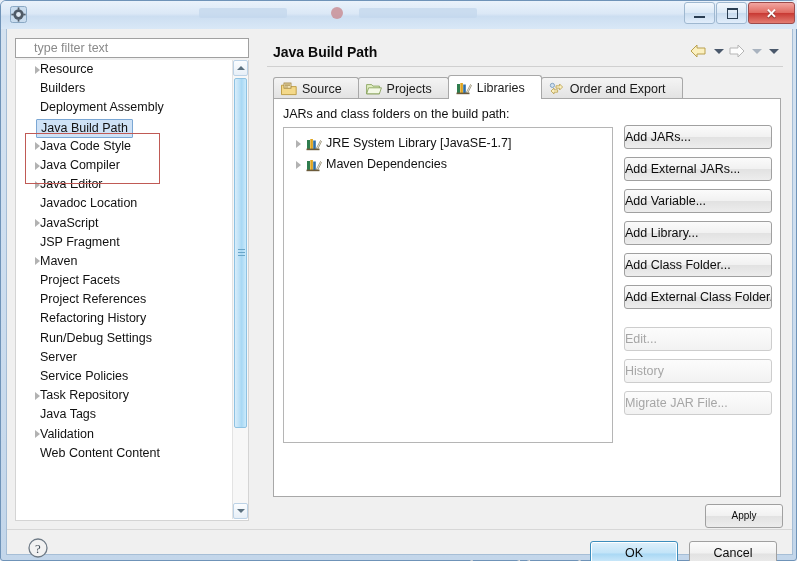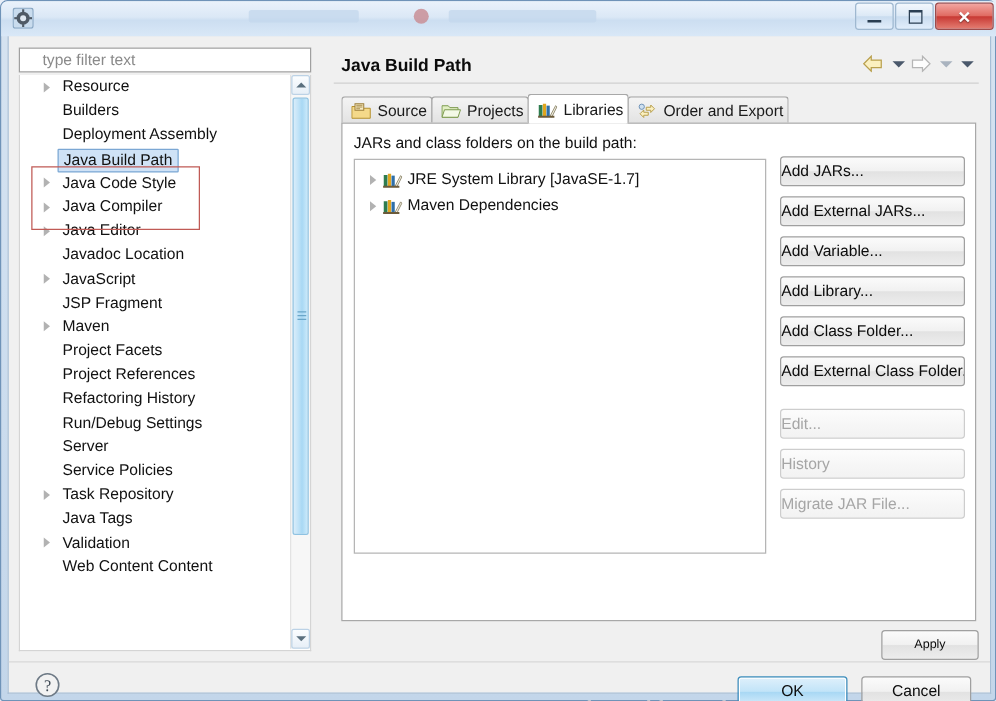--- a/index.html
+++ b/index.html
@@ -175,21 +175,21 @@
     left: 0; top: 0;
     width: 218px;
   }
   .tree-item {
     position: relative;
     height: 19.2px;
     line-height: 19.2px;
     font-size: 12.5px;
     color: #111111;
     white-space: nowrap;
-    padding-left: 34px;
+    padding-left: 24px;
     box-sizing: border-box;
   }
   .tree-item .arrow {
     position: absolute;
     left: 19px;
     top: 50%;
     margin-top: -4px;
     width: 0; height: 0;
     border-left: 5px solid #b2b2b2;
     border-top: 4px solid transparent;
@@ -327,21 +327,21 @@
     height: 23px;
     display: flex;
     align-items: flex-end;
   }
   .tab {
     height: 22px;
     box-sizing: border-box;
     display: flex;
     align-items: center;
     gap: 5px;
-    padding: 0 3px 0 7px;
+    padding: 0 16px 0 7px;
     font-size: 12.5px;
     color: #1a1a1a;
     background: linear-gradient(to bottom,#f4f4f4,#e2e2e2);
     border: 1px solid #a8a8a8;
     border-bottom: none;
     border-radius: 3px 3px 0 0;
     margin-right: -1px;
   }
   .tab.active {
     height: 24px;

